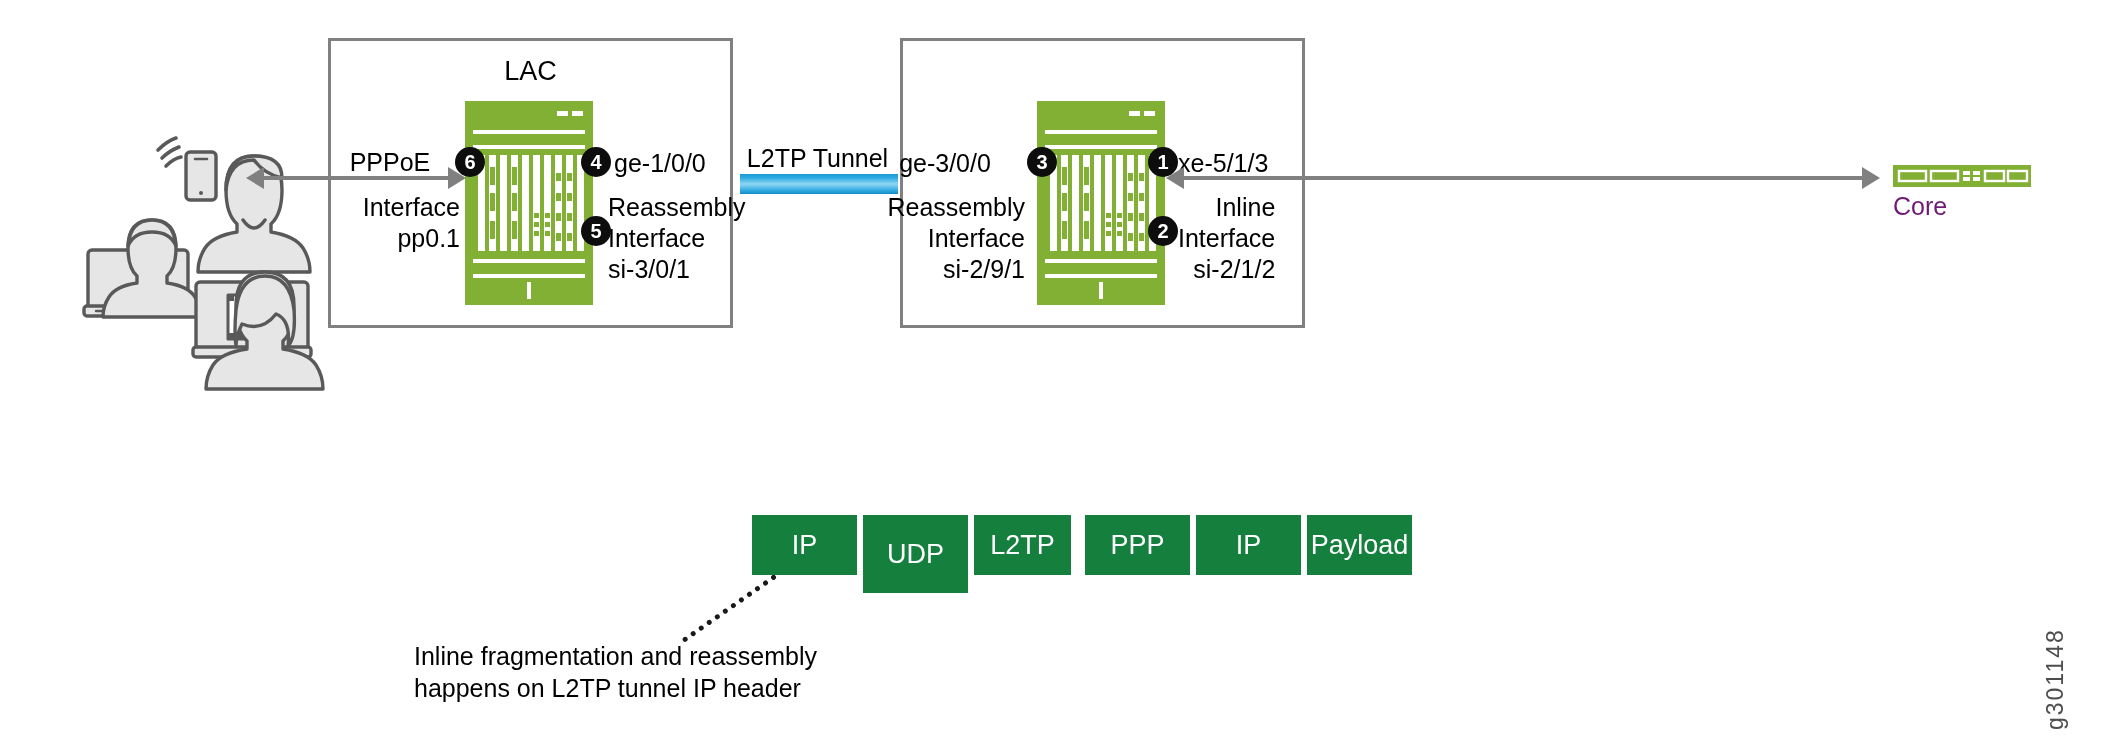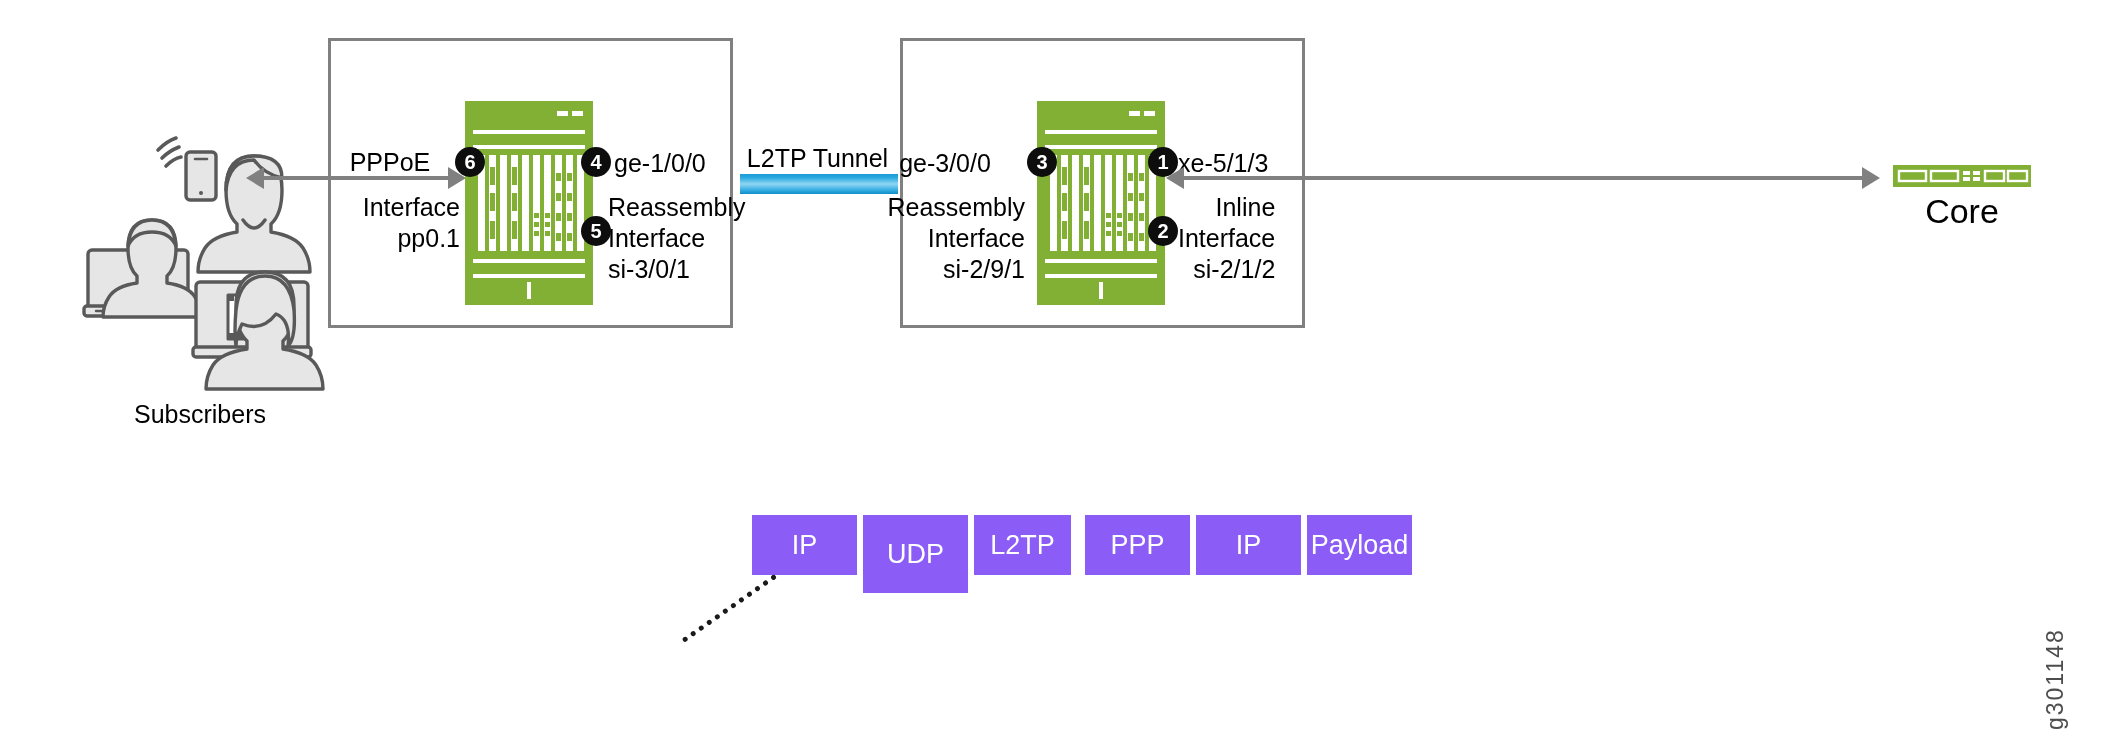--- a/index.html
+++ b/index.html
@@ -107,21 +107,21 @@
   
   .tunnel {
     position: absolute;
     background: linear-gradient(to bottom,
         #1c9ad6 0%, #2aa9e0 18%, #8fd6f2 50%, #3bb0e4 78%, #0e8dc9 100%);
   }
 
   
   .pkt {
     position: absolute;
-    background: #8b5cf6;
+    background: #15803d;
     color: #ffffff;
     font-size: 27px;
     display: flex;
     align-items: center;
     justify-content: center;
     box-sizing: border-box;
   }
 
   
   .leader {
@@ -158,23 +158,23 @@
     font-size: 25px;
     color: #000;
     text-align: center;
     white-space: nowrap;
   }
 
   
   .core-dev { position: absolute; }
   .core-label {
     position: absolute;
-    font-size: 34px;
-    color: #000000;
-    text-align: center;
+    font-size: 25px;
+    color: #701a75;
+    text-align: left;
     white-space: nowrap;
   }
 </style>
 </head>
 <body>
 
 <div id="canvas">
 
   <div class="art" style="left:50px; top:110px; width:300px; height:300px;">
     <svg width="300" height="300" viewBox="0 0 300 300">
@@ -218,23 +218,23 @@
             <rect x="208" y="223" width="6" height="6"></rect>
           <rect x="218" y="223" width="6" height="6"></rect>
         </g>
         <path d="M197 199 l18 10 l-18 10 z" fill="#ffffff" stroke="#595959" stroke-width="3"></path>
 
         <path d="M186 196 q0 -34 29 -34 q29 0 29 34 q0 25 -11 35 l0 8 q25 4 33 16 q7 11 7 24 l-117 0 q0 -13 7 -24 q8 -12 34 -16 l0 -8 q-11 -10 -11 -35 z"></path>
         <path d="M186 200 q4 -34 29 -34 q25 0 29 34 q2 28 -6 36 q3 -26 -12 -32 q-14 18 -34 10 q-6 12 -6 22 q-2 -14 0 -36 z"></path>
       </g>
     </svg>
   </div>
-  <div class="subs-label" style="left:60px; top:400px; width:280px;">Subscribers</div>
 
   <div class="group-box" style="left:328px; top:38px; width:405px; height:290px;"></div>
+  <div class="group-title" style="left:328px; top:56px; width:405px;">LAC</div>
 
   <div class="group-box" style="left:900px; top:38px; width:405px; height:290px;"></div>
 
   <div class="hline" style="left:262px; top:176px; width:200px;"></div>
   <div class="arrow-l" style="left:246px; top:167px;"></div>
   <div class="arrow-r" style="left:448px; top:167px;"></div>
   <div class="lbl center" style="left:300px; top:147px; width:180px;">PPPoE</div>
   <div class="lbl right" style="left:300px; top:192px; width:160px;"><span>Interface</span><br><span>pp0.1</span></div>
 
   <div class="chassis" style="left:465px; top:101px; width:128px; height:204px;">
@@ -364,16 +364,17 @@
     <div class="pkt" style="left:0px;   top:0; width:105px; height:60px;">IP</div>
     <div class="pkt" style="left:111px; top:0; width:105px; height:78px;">UDP</div>
     <div class="pkt" style="left:222px; top:0; width:97px; height:60px;">L2TP</div>
     <div class="pkt" style="left:333px; top:0; width:105px; height:60px;">PPP</div>
     <div class="pkt" style="left:444px; top:0; width:105px; height:60px;">IP</div>
     <div class="pkt" style="left:555px; top:0; width:105px; height:60px;">Payload</div>
   </div>
 
   <div class="leader" style="left:777px; top:578px; width:113px; transform: rotate(145deg);"></div>
 
+  <div class="caption" style="left:414px; top:640px;"><span>Inline fragmentation and reassembly</span><br><span>happens on L2TP tunnel IP header</span></div>
 
   <div class="figid" style="left:2042px; top:730px;">g301148</div>
 
 </div>
 
 </body></html>

